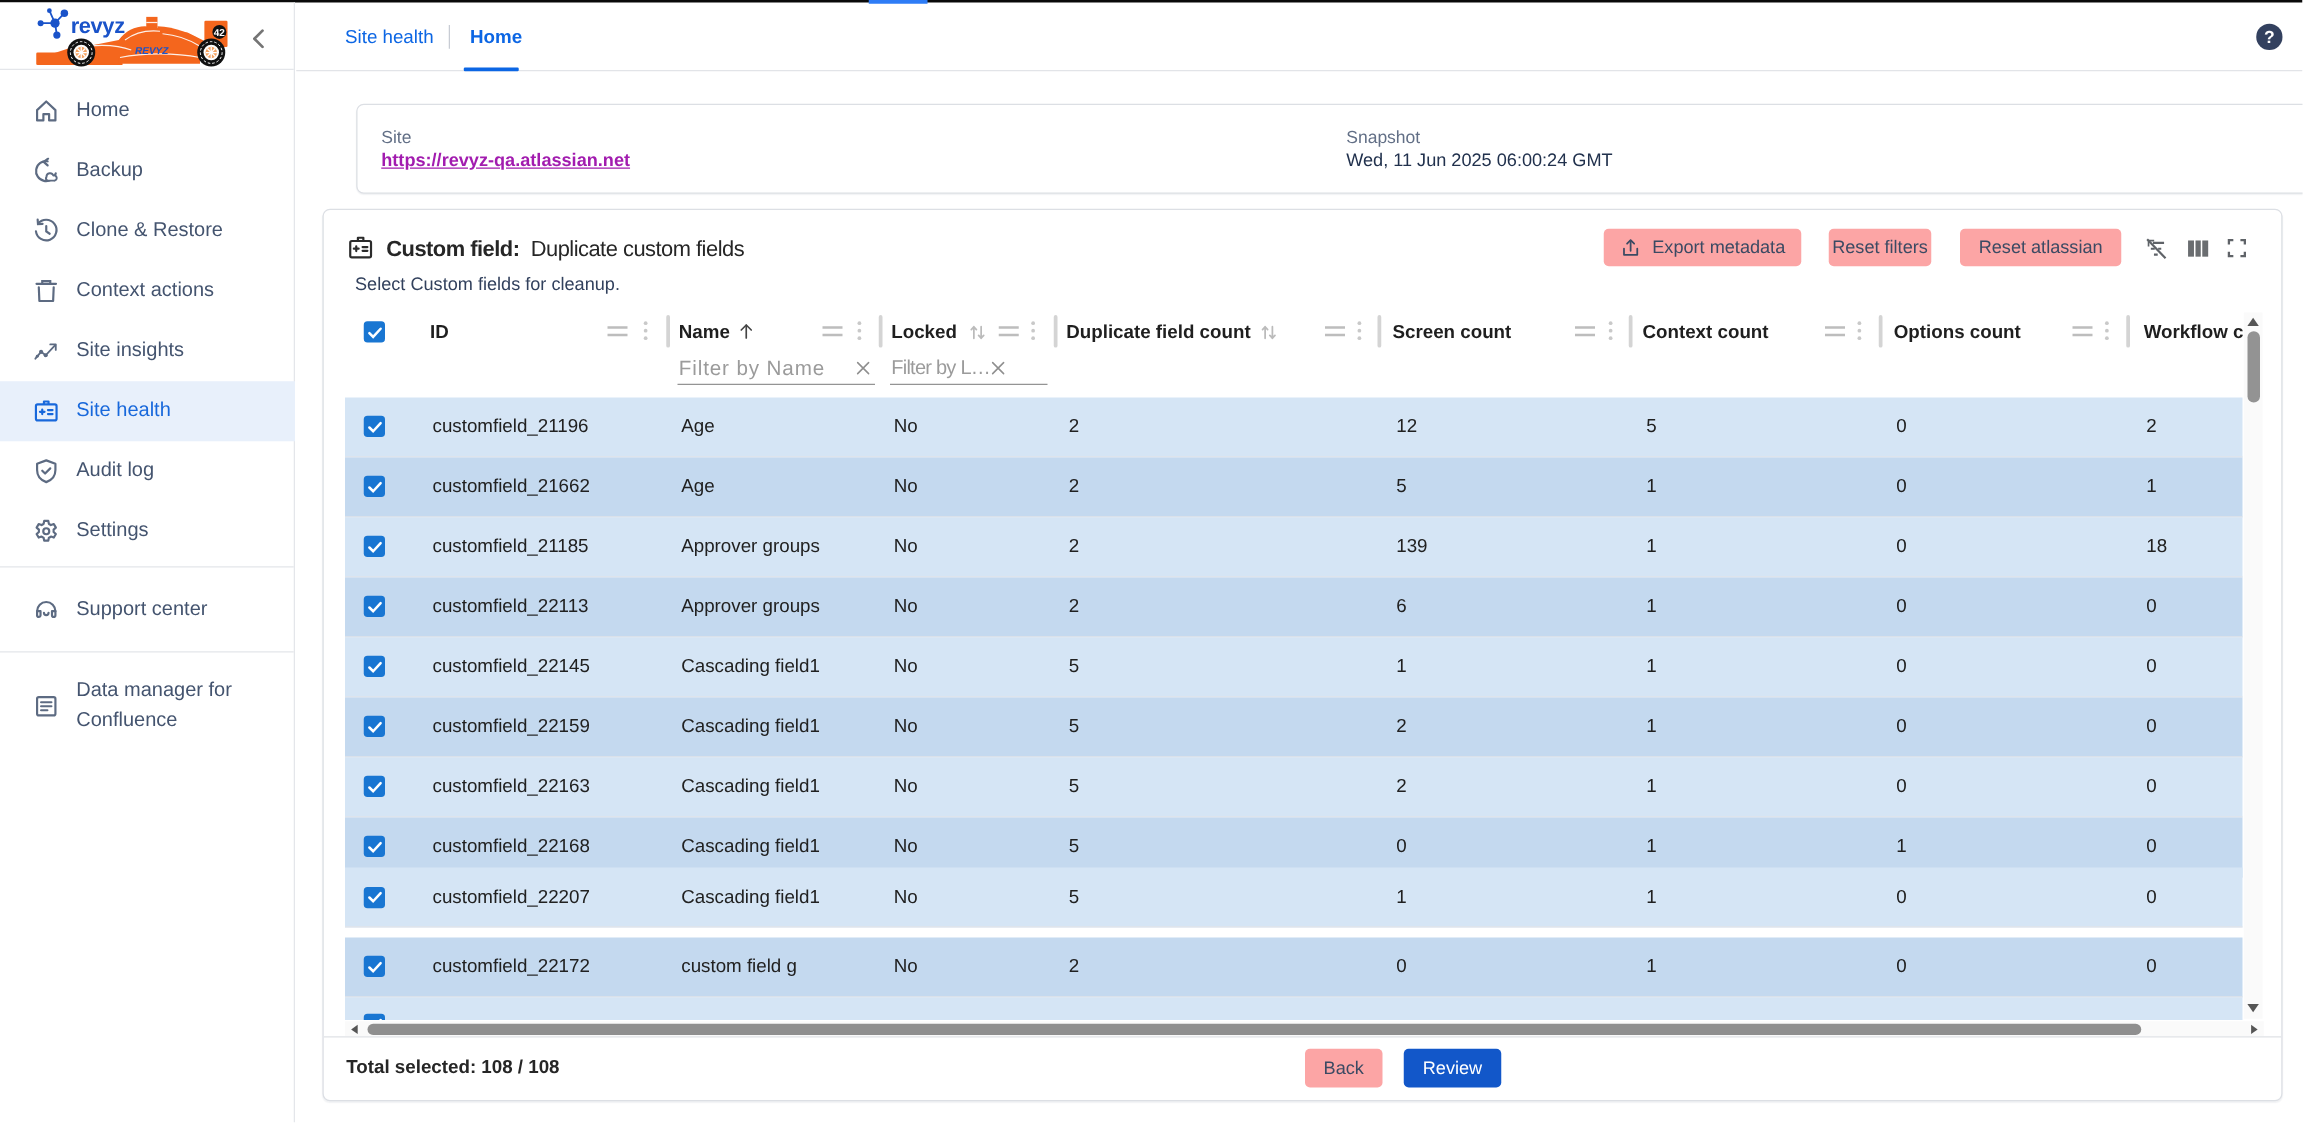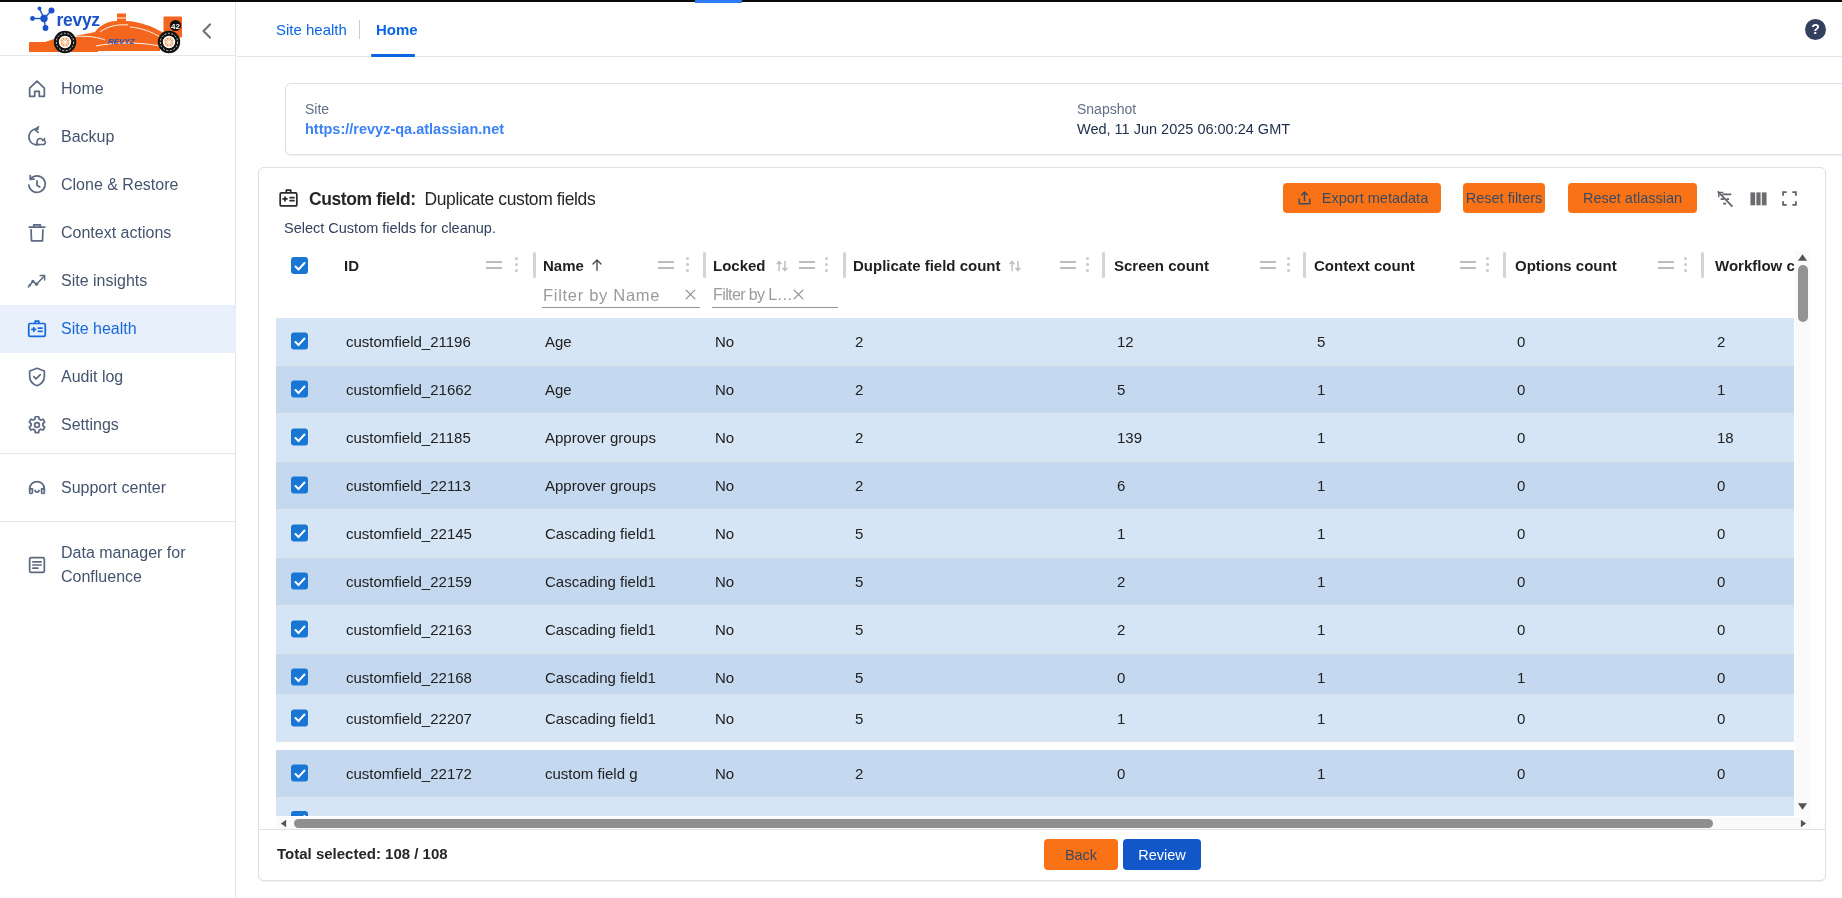--- a/index.html
+++ b/index.html
@@ -162,28 +162,28 @@
     <div class="abs" style="left:0;top:54px;width:1605px;height:1px;background:#e2e4e8;"></div>
     <div class="abs" style="left:39px;top:19px;font-size:15px;color:#0c66e4;">Site health</div>
     <div class="abs" style="left:122px;top:18px;width:1px;height:19px;background:#c8ccd4;"></div>
     <div class="abs" style="left:139px;top:19px;font-size:15px;font-weight:bold;color:#0c66e4;">Home</div>
     <div class="abs" style="left:134px;top:52px;width:44px;height:3px;background:#0c66e4;border-radius:1px;"></div>
 
     <div class="abs" style="left:1568px;top:17px;width:21px;height:21px;border-radius:50%;background:#33415f;color:#fff;font-size:14px;font-weight:bold;text-align:center;line-height:21px;">?</div>
 
     <div class="abs" style="left:21px;top:81px;width:1568px;height:72px;background:#fff;border:1px solid #dcdfe4;border-radius:6px;box-shadow:0 1px 1px rgba(9,30,66,0.06);margin-left:27px;">
       <div class="abs" style="left:19px;top:17px;font-size:14px;color:#626f86;">Site</div>
-      <div class="abs" style="left:19px;top:37px;font-size:14.5px;font-weight:bold;color:#3b82f6;">https://revyz-qa.atlassian.net</div>
+      <div class="abs" style="left:19px;top:37px;font-size:14.5px;font-weight:bold;color:#a21caf;text-decoration:underline;">https://revyz-qa.atlassian.net</div>
       <div class="abs" style="left:791px;top:17px;font-size:14px;color:#626f86;">Snapshot</div>
       <div class="abs" style="left:791px;top:37px;font-size:14.5px;font-weight:normal;color:#21314d;">Wed, 11 Jun 2025 06:00:24 GMT</div>
     </div>
 
     <div class="abs" id="card2" style="left:21px;top:165px;width:1568px;height:714px;background:#fff;border:1px solid #dcdfe4;border-radius:6px;box-shadow:0 1px 1px rgba(9,30,66,0.06);overflow:hidden;">
       <style>
-        .btn { position:absolute; top:15px; height:30px; background:#f97316; border-radius:4px; color:#3b4a63; font-size:14.5px; font-weight:500; display:flex; align-items:center; justify-content:center; }
+        .btn { position:absolute; top:15px; height:30px; background:#fca5a5; border-radius:4px; color:#3b4a63; font-size:14.5px; font-weight:500; display:flex; align-items:center; justify-content:center; }
         .hicon { position:absolute; }
         .colsep { position:absolute; top:84px; width:3px; height:26px; background:#d4d4d4; border-radius:2px; }
         .hdr { position:absolute; top:89px; font-size:15px; font-weight:bold; color:#1f1f1f; white-space:nowrap; }
         .heq { position:absolute; top:93px; width:16px; height:8px; border-top:2px solid #bdbdbd; border-bottom:2px solid #bdbdbd; }
         .hdots { position:absolute; top:89px; width:3px; height:16px; }
         .hdots i { display:block; width:3px; height:3px; border-radius:50%; background:#c9c9c9; margin-bottom:3px; }
         .row { position:absolute; left:17px; width:1518px; height:48px; border-bottom:1px solid #e1e4e9; }
         .row.lt { background:#d5e5f5; }
         .row.dk { background:#c4d9ef; }
         .cell { position:absolute; top:50%; transform:translateY(-50%); font-size:15px; color:#212121; white-space:nowrap; }
@@ -489,17 +489,17 @@
       <svg class="abs" style="left:20px;top:651px;" width="9" height="9" viewBox="0 0 9 12">
           <path d="M1 6 L8 1 V11 Z" fill="#555"></path>
         </svg>
       <div class="abs" style="left:35px;top:650.5px;width:1419px;height:9px;background:#8f8f8f;border-radius:5px;"></div>
       <svg class="abs" style="left:1540px;top:651px;" width="9" height="9" viewBox="0 0 9 12">
           <path d="M8 6 L1 1 V11 Z" fill="#555"></path>
         </svg>
 
       <div class="abs" style="left:0;top:661px;width:1566px;height:1px;background:#e0e2e6;"></div>
       <div class="abs" style="left:18px;top:677px;font-size:15px;font-weight:bold;color:#262626;">Total selected: 108 / 108</div>
-      <div class="btn" style="left:785px;top:671px;width:74px;height:31px;">Back</div>
+      <div class="btn" style="left:785px;top:671px;width:62px;height:31px;">Back</div>
       <div class="btn" style="left:864px;top:671px;width:78px;height:31px;background:#1257c9;color:#fff;">Review</div>
     </div>
   </div>
 </div>
 
 </body></html>

